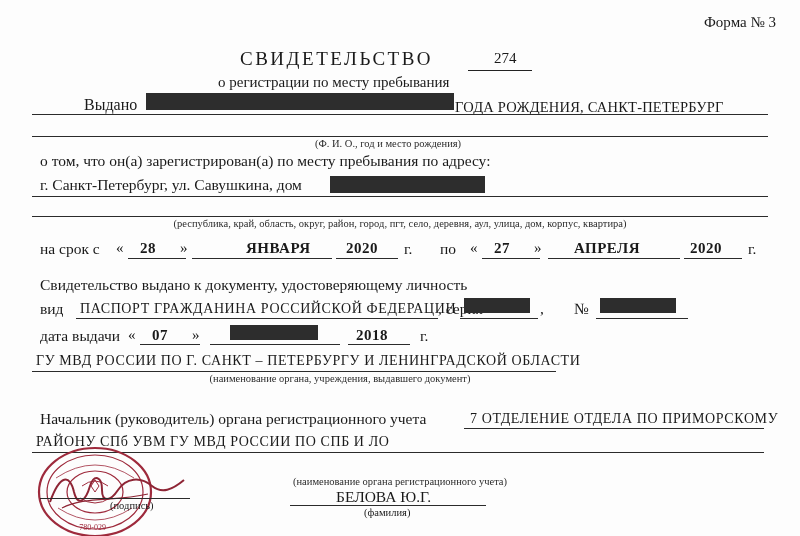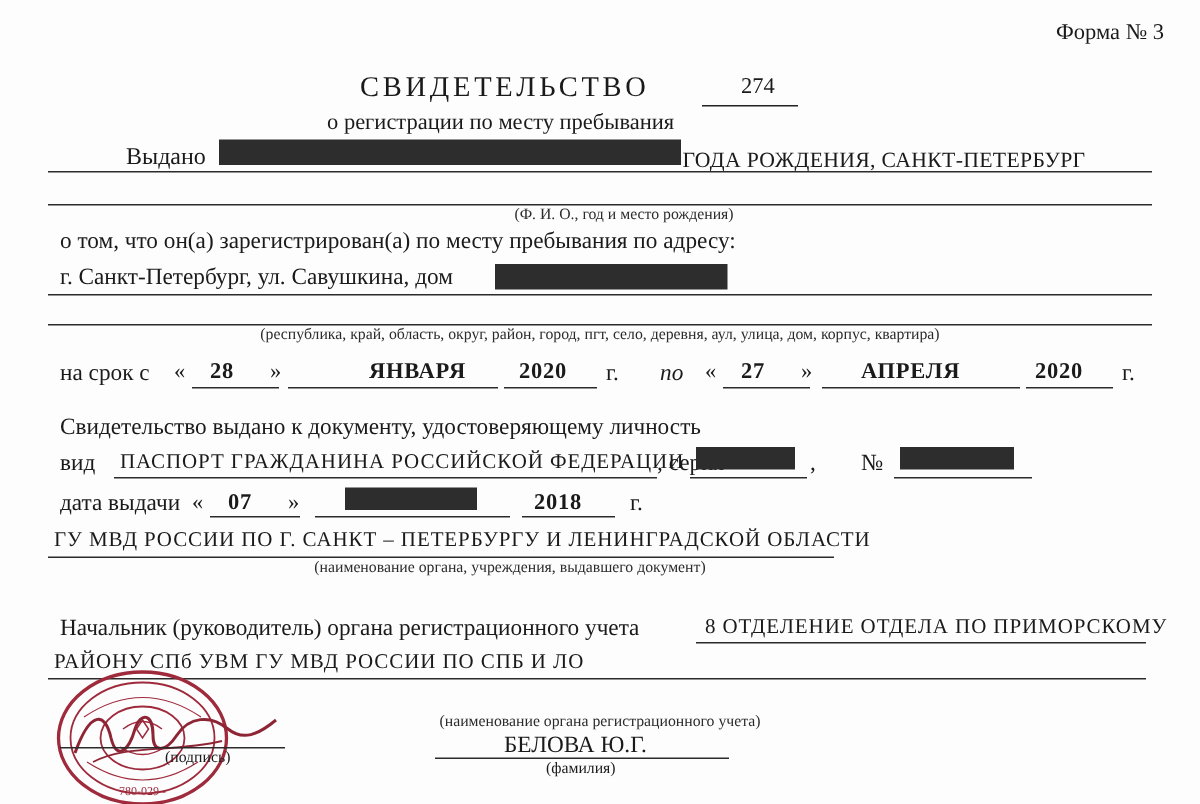--- a/index.html
+++ b/index.html
@@ -132,41 +132,41 @@
   <div class="title">СВИДЕТЕЛЬСТВО</div>
   <div class="title-number">274</div>
   <div class="title-number-line"></div>
   <div class="subtitle">о регистрации по месту пребывания</div>
 
   <div class="issued-label">Выдано</div>
   <div class="redact" style="left:146px;top:93px;width:308px;height:17px;"></div>
   <div class="issued-tail">ГОДА РОЖДЕНИЯ, САНКТ-ПЕТЕРБУРГ</div>
   <div class="line" style="left:32px;top:114px;width:736px;"></div>
   <div class="line" style="left:32px;top:136px;width:736px;"></div>
-  <div class="caption" style="left:276px;top:138px;width:280px;text-align:center;">(Ф. И. О., год и место рождения)</div>
+  <div class="caption" style="left:248px;top:138px;width:280px;text-align:center;">(Ф. И. О., год и место рождения)</div>
 
   <div class="body-text" style="left:40px;top:152px;">о том, что он(а) зарегистрирован(а) по месту пребывания по адресу:</div>
   <div class="body-text" style="left:40px;top:176px;">г. Санкт-Петербург, ул. Савушкина, дом</div>
   <div class="redact" style="left:330px;top:176px;width:155px;height:17px;"></div>
   <div class="line" style="left:32px;top:196px;width:736px;"></div>
   <div class="line" style="left:32px;top:216px;width:736px;"></div>
   <div class="caption" style="left:150px;top:218px;width:500px;">(республика, край, область, округ, район, город, пгт, село, деревня, аул, улица, дом, корпус, квартира)</div>
 
   <div class="body-text" style="left:40px;top:240px;">на срок с</div>
   <div class="quote" style="left:116px;top:240px;">«</div>
   <div class="bold-val" style="left:140px;top:240px;">28</div>
   <div class="quote" style="left:180px;top:240px;">»</div>
   <div class="line" style="left:128px;top:258px;width:58px;"></div>
   <div class="bold-val" style="left:218px;top:240px;margin-left:28px;">ЯНВАРЯ</div>
   <div class="line" style="left:192px;top:258px;width:140px;"></div>
   <div class="bold-val" style="left:346px;top:240px;">2020</div>
   <div class="line" style="left:336px;top:258px;width:62px;"></div>
   <div class="body-text" style="left:404px;top:240px;">г.</div>
 
-  <div class="body-text" style="left:440px;top:240px;font-style:italic;">по</div>
+  <div class="body-text" style="left:440px;top:240px;">по</div>
   <div class="quote" style="left:470px;top:240px;">«</div>
   <div class="bold-val" style="left:494px;top:240px;">27</div>
   <div class="quote" style="left:534px;top:240px;">»</div>
   <div class="line" style="left:482px;top:258px;width:58px;"></div>
   <div class="bold-val" style="left:574px;top:240px;">АПРЕЛЯ</div>
   <div class="line" style="left:548px;top:258px;width:132px;"></div>
   <div class="bold-val" style="left:690px;top:240px;">2020</div>
   <div class="line" style="left:684px;top:258px;width:58px;"></div>
   <div class="body-text" style="left:748px;top:240px;">г.</div>
 
@@ -192,21 +192,21 @@
   <div class="line" style="left:210px;top:344px;width:130px;"></div>
   <div class="bold-val" style="left:356px;top:327px;">2018</div>
   <div class="line" style="left:348px;top:344px;width:62px;"></div>
   <div class="body-text" style="left:420px;top:327px;">г.</div>
 
   <div class="body-text small-caps" style="left:36px;top:353px;">ГУ  МВД  РОССИИ  ПО  Г. САНКТ – ПЕТЕРБУРГУ  И  ЛЕНИНГРАДСКОЙ ОБЛАСТИ</div>
   <div class="line" style="left:32px;top:371px;width:524px;"></div>
   <div class="caption" style="left:150px;top:373px;width:380px;">(наименование органа, учреждения, выдавшего документ)</div>
 
   <div class="body-text" style="left:40px;top:410px;">Начальник (руководитель) органа регистрационного учета</div>
-  <div class="body-text small-caps" style="left:470px;top:411px;">8 ОТДЕЛЕНИЕ ОТДЕЛА  ПО ПРИМОРСКОМУ</div>
+  <div class="body-text small-caps" style="left:470px;top:411px;">7 ОТДЕЛЕНИЕ ОТДЕЛА  ПО ПРИМОРСКОМУ</div>
   <div class="line" style="left:464px;top:428px;width:300px;"></div>
   <div class="body-text small-caps" style="left:36px;top:434px;">РАЙОНУ СПб УВМ  ГУ  МВД  РОССИИ  ПО СПБ  И  ЛО</div>
   <div class="line" style="left:32px;top:452px;width:732px;"></div>
   <div class="caption" style="left:250px;top:476px;width:300px;">(наименование органа регистрационного учета)</div>
 
   <div class="stamp">
     <svg width="118" height="96" viewBox="0 0 118 96">
       <ellipse cx="59" cy="52" rx="56" ry="44" fill="none" stroke="#9e2a3c" stroke-width="2.2"></ellipse>
       <ellipse cx="59" cy="52" rx="48" ry="37" fill="none" stroke="#9e2a3c" stroke-width="1.2"></ellipse>
       <ellipse cx="59" cy="52" rx="28" ry="21" fill="none" stroke="#9e2a3c" stroke-width="1.2"></ellipse>

